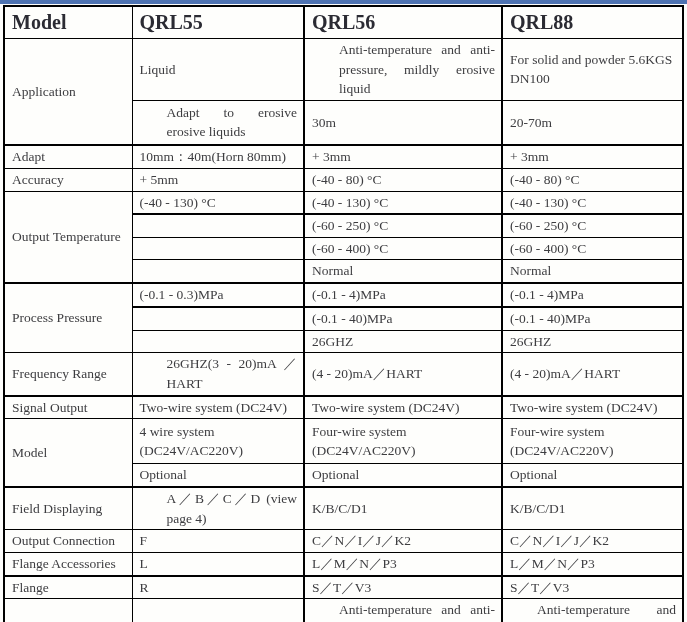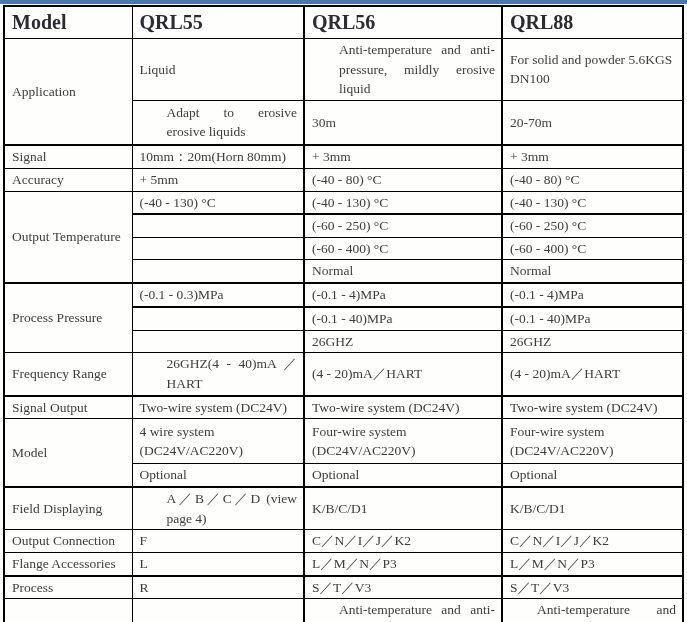--- a/index.html
+++ b/index.html
@@ -59,22 +59,22 @@
     <td class="bl2 just">Anti-temperature and anti-pressure, mildly erosive liquid</td>
     <td class="bl2">For solid and powder 5.6KGS DN100</td>
   </tr>
   <tr class="h45">
     <td class="just">Adapt to erosive erosive liquids</td>
     <td class="bl2">30m</td>
     <td class="bl2">20-70m</td>
   </tr>
 
   <tr class="h23">
-    <td class="bt2">Signal</td>
-    <td class="bt2">10mm：20m(Horn 80mm)</td>
+    <td class="bt2">Adapt</td>
+    <td class="bt2">10mm：40m(Horn 80mm)</td>
     <td class="bl2 bt2">+ 3mm</td>
     <td class="bl2 bt2">+ 3mm</td>
   </tr>
 
   <tr class="h23">
     <td>Accuracy</td>
     <td>+ 5mm</td>
     <td class="bl2">(-40 - 80) °C</td>
     <td class="bl2">(-40 - 80) °C</td>
   </tr>
@@ -113,21 +113,21 @@
     <td class="bl2 bt2">(-0.1 - 40)MPa</td>
   </tr>
   <tr class="h22">
     <td></td>
     <td class="bl2">26GHZ</td>
     <td class="bl2">26GHZ</td>
   </tr>
 
   <tr class="h43">
     <td>Frequency Range</td>
-    <td class="just">26GHZ(4 - 40)mA ／ HART</td>
+    <td class="just">26GHZ(3 - 20)mA ／ HART</td>
     <td class="bl2">(4 - 20)mA／HART</td>
     <td class="bl2">(4 - 20)mA／HART</td>
   </tr>
 
   <tr class="h23">
     <td class="bt2">Signal Output</td>
     <td class="bt2">Two-wire system (DC24V)</td>
     <td class="bl2 bt2">Two-wire system (DC24V)</td>
     <td class="bl2 bt2">Two-wire system (DC24V)</td>
   </tr>
@@ -159,21 +159,21 @@
   </tr>
 
   <tr class="h22">
     <td>Flange Accessories</td>
     <td>L</td>
     <td class="bl2">L／M／N／P3</td>
     <td class="bl2">L／M／N／P3</td>
   </tr>
 
   <tr class="h22">
-    <td class="bt2">Process</td>
+    <td class="bt2">Flange</td>
     <td class="bt2">R</td>
     <td class="bl2 bt2">S／T／V3</td>
     <td class="bl2 bt2">S／T／V3</td>
   </tr>
 
   <tr class="h57">
     <td>Frequency Range</td>
     <td>Liquid</td>
     <td class="bl2 just">Anti-temperature and anti-pressure, mildly erosive liquid</td>
     <td class="bl2 just">Anti-temperature and anti-pressure, mildly erosive liquid</td>

